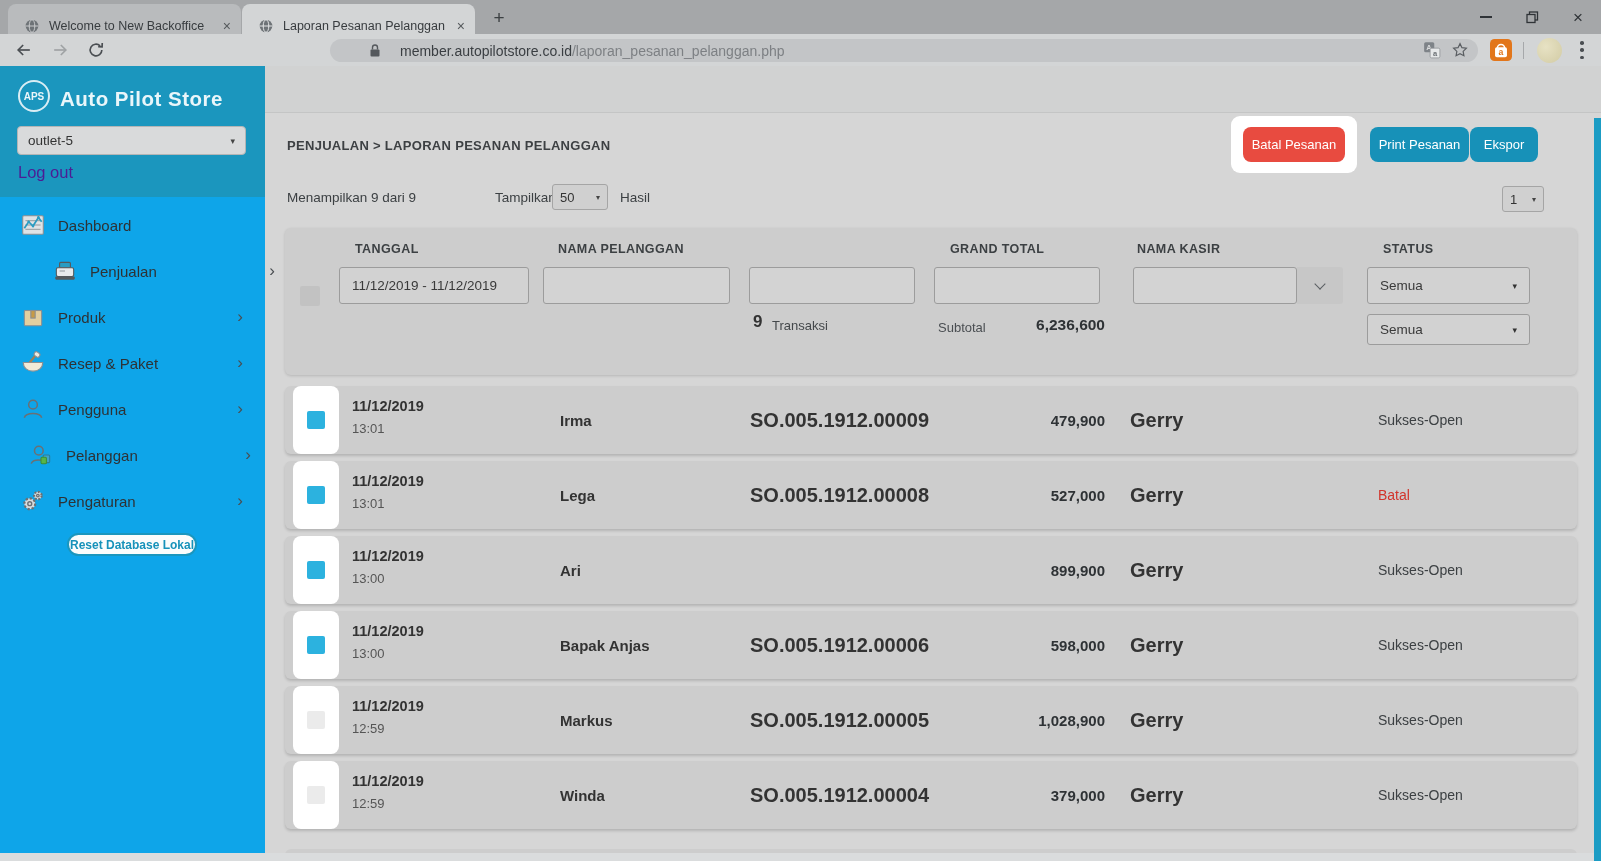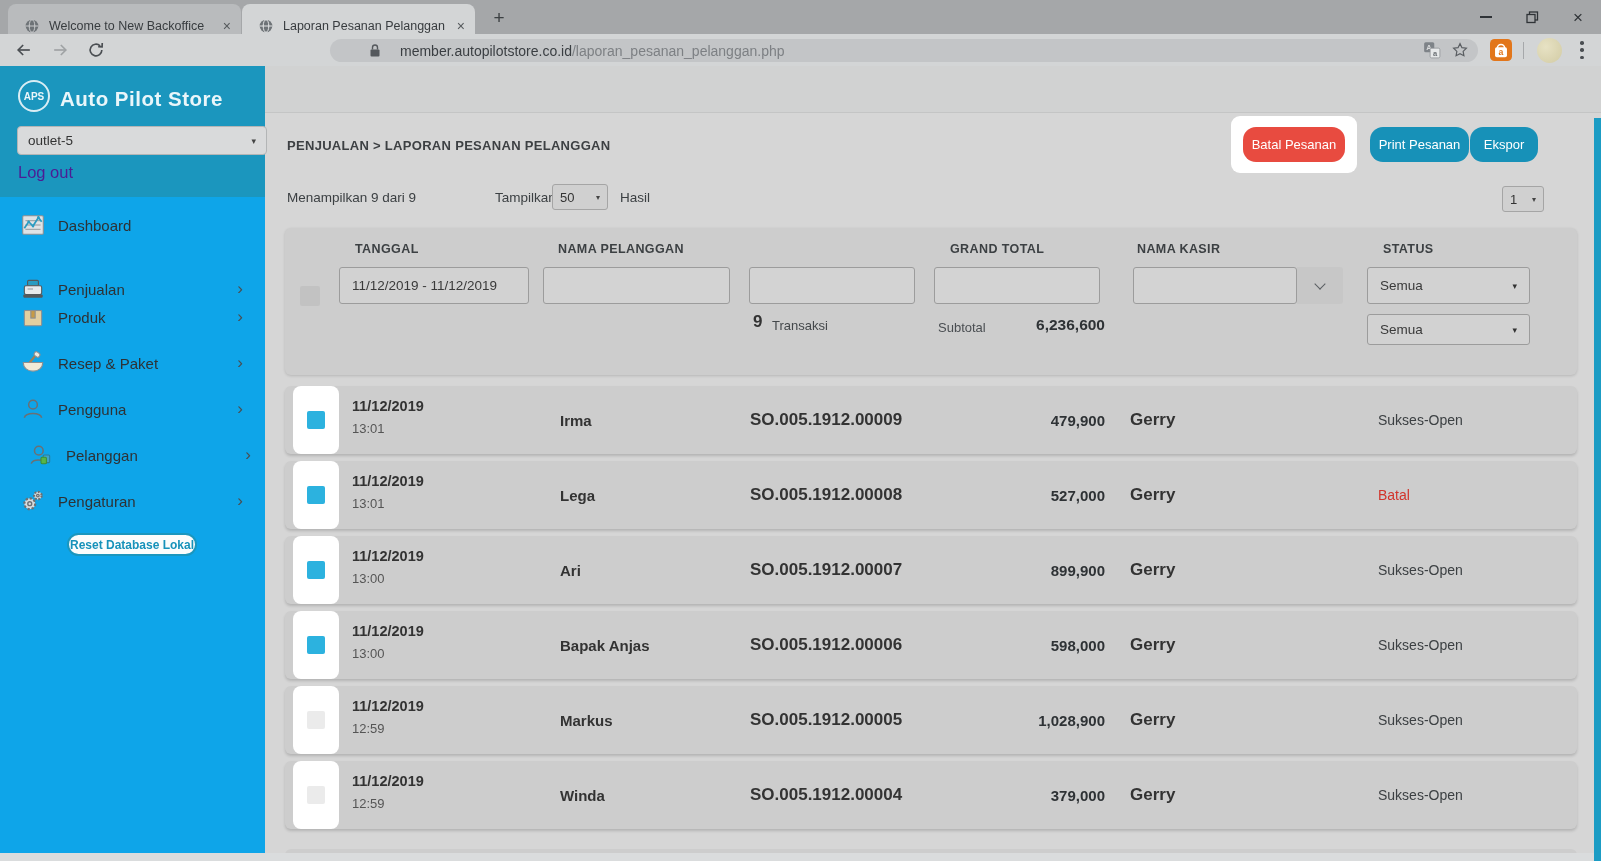--- a/index.html
+++ b/index.html
@@ -34,39 +34,39 @@
   .avatar { left:1537px; top:38px; width:25px; height:25px; border-radius:50%;
             background:radial-gradient(circle at 35% 35%, #e7e2c4, #d2cba4); }
   .dots-ico { left:1580px; top:41px; width:4px; height:18px; display:flex; flex-direction:column; justify-content:space-between; }
   .dots-ico i { width:3.5px; height:3.5px; border-radius:50%; background:#4a4e52; }
 
   
   .side-head { left:0; top:66px; width:265px; height:131px; background:#1b96be; }
   .logo-circle { left:18px; top:80px; width:32px; height:32px; border-radius:50%; border:2px solid #d9edf4;
                  color:#eaf6fa; font-size:10px; font-weight:bold; display:flex; align-items:center; justify-content:center; }
   .brand { left:60px; top:87px; font-size:20.5px; font-weight:bold; color:#eaf6fa; letter-spacing:.5px; }
-  .outlet-select { left:17px; top:126px; width:250px; height:29px; background:#d9dadb; border:1px solid #b3b5b6;
+  .outlet-select { left:17px; top:126px; width:229px; height:29px; background:#d9dadb; border:1px solid #b3b5b6;
                    border-radius:4px; display:flex; align-items:center; padding:0 10px; font-size:13.5px; color:#333; }
   .outlet-select .arrow { margin-left:auto; font-size:9px; color:#444; }
   .logout { left:18px; top:163px; font-size:16.5px; color:#4c1d95; }
   .side-menu { left:0; top:197px; width:265px; height:664px; background:#0ea5e9; }
   .menu-item { position:absolute; left:0; width:265px; height:46px; display:flex; align-items:center; }
   .menu-item .mi-icon { width:26px; height:26px; margin-left:20px; flex:0 0 auto; }
   .menu-item .mi-icon svg { width:26px; height:26px; }
   .menu-item .mi-label { margin-left:12px; font-size:15px; color:#2e3235; }
   .menu-item .mi-chev { position:absolute; right:22px; font-size:17px; color:#4a4e52; }
   .reset-btn { left:67px; top:533px; width:130px; height:23px; background:#fbfcfc; border:2px solid #1b96be;
                border-radius:12px; color:#1792ba; font-size:12px; font-weight:bold; display:flex;
                align-items:center; justify-content:center; }
 
   
   .main-band { left:265px; top:66px; width:1336px; height:47px; background:#d1d2d2; border-bottom:1px solid #c4c5c5; }
   .breadcrumb { left:287px; top:138px; font-size:13px; font-weight:bold; color:#3d4043; letter-spacing:.3px; }
   .spotlight { left:1231px; top:116px; width:126px; height:57px; background:#ffffff; border-radius:9px; }
-  .btn { height:35px; border-radius:13px; color:#fff; font-size:13px; display:flex; align-items:center; justify-content:center; }
+  .btn { height:35px; border-radius:8px; color:#fff; font-size:13px; display:flex; align-items:center; justify-content:center; }
   .btn-batal { left:1243px; top:127px; width:102px; }
   .btn-print { left:1370px; top:127px; width:99px; }
   .btn-ekspor { left:1470px; top:127px; width:68px; }
 
   .showing { left:287px; top:190px; font-size:13.5px; color:#3c4043; }
   .tampilkan-lbl { left:495px; top:190px; font-size:13.5px; color:#3c4043; }
   .mini-select { background:#d0d0d0; border:1px solid #a5a5a5; border-radius:3px; display:flex; align-items:center;
                  padding:0 7px; font-size:13px; color:#333; }
   .size-select { left:552px; top:184px; width:56px; height:26px; }
   .hasil-lbl { left:620px; top:190px; font-size:13.5px; color:#3c4043; }
@@ -91,21 +91,21 @@
   .trans-label { left:487px; top:90px; font-size:13px; color:#44484b; }
   .subtotal-lbl { left:653px; top:92px; font-size:13px; color:#4a4e52; }
   .subtotal-val { left:640px; top:88px; width:180px; text-align:right; font-size:15.5px; font-weight:bold; color:#2e3235; }
 
   .row-card { position:absolute; left:285px; width:1292px; height:68px; background:#cdcdcd; border-radius:6px;
               box-shadow:0 2px 3px rgba(0,0,0,.16); }
   .row-card .strip { position:absolute; left:8px; top:0; width:46px; height:68px; background:#fff; border-radius:8px; }
   .row-card .chk { position:absolute; left:22px; top:25px; width:18px; height:18px; border-radius:2px; }
   .chk.on { background:#2cb2df; }
   .chk.off { background:#ebebeb; }
-  .cell { position:absolute; top:0; height:68px; display:flex; align-items:center; font-size:17px; color:#333; }
+  .cell { position:absolute; top:0; height:68px; display:flex; align-items:center; font-size:20px; color:#333; }
   .c-date { left:67px; top:12px; height:auto; display:block; font-weight:bold; font-size:14.5px; color:#333; }
   .c-time { left:67px; top:35px; height:auto; display:block; font-size:13px; color:#555; font-weight:normal; }
   .c-cust { left:275px; font-weight:bold; font-size:15px; }
   .c-kontrak { left:465px; font-weight:bold; }
   .c-total { left:650px; width:170px; justify-content:flex-end; font-weight:bold; font-size:15px; color:#2e3235; }
   .c-kasir { left:845px; font-weight:bold; }
   .c-status { left:1093px; font-size:14px; font-weight:normal; color:#3c4043; }
   .c-status.red { color:#d1342b; }
 
   .partial-row { left:285px; top:849px; width:1292px; height:12px; background:#cdcdcd; border-radius:6px 6px 0 0; }
@@ -231,21 +231,21 @@
             <line x1="5" y1="8" x2="19" y2="8" stroke="#9aa0a4"></line>
             <line x1="5" y1="12" x2="19" y2="12" stroke="#9aa0a4"></line>
             <line x1="5" y1="16" x2="19" y2="16" stroke="#9aa0a4"></line>
             <polyline points="4,15 8,9 12,13 17,5 20,9" fill="none" stroke="#2a9cc2" stroke-width="1.6"></polyline>
             <circle cx="8" cy="9" r="1.2" fill="#2a9cc2"></circle>
             <circle cx="12" cy="13" r="1.2" fill="#2a9cc2"></circle>
             <circle cx="17" cy="5" r="1.2" fill="#2a9cc2"></circle>
           </svg></span>
         <span class="mi-label">Dashboard</span>
       </div>
-      <div class="menu-item" style="top: 69px;">
+      <div class="menu-item" style="top: 51px; margin-left: 32px;">
         <span class="mi-icon"><svg viewBox="0 0 24 24">
             <rect x="7" y="4" width="10" height="5" rx="1" fill="#2a9cc2" stroke="#55595c"></rect>
             <rect x="4" y="9" width="16" height="8" rx="1.5" fill="#e8eaec" stroke="#55595c"></rect>
             <rect x="3" y="17" width="18" height="3" rx="1" fill="#55595c"></rect>
             <line x1="7" y1="12" x2="12" y2="12" stroke="#9aa0a4"></line>
           </svg></span>
         <span class="mi-label">Penjualan</span>
         <span class="mi-chev">›</span>
       </div>
       <div class="menu-item" style="top: 97px;">
@@ -376,21 +376,20 @@
         <div class="cell c-total">527,000</div>
         <div class="cell c-kasir">Gerry</div>
         <div class="cell c-status red">Batal</div>
       </div>
       <div class="row-card" style="top: 536px;">
         <div class="strip"></div>
         <div class="chk on"></div>
         <div class="c-date abs2" style="position: absolute;">11/12/2019</div>
         <div class="c-time" style="position: absolute;">13:00</div>
         <div class="cell c-cust">Ari</div>
-        <div class="cell c-kontrak">SO.005.1912.00007</div>
         <div class="cell c-total">899,900</div>
         <div class="cell c-kasir">Gerry</div>
         <div class="cell c-status">Sukses-Open</div>
       </div>
       <div class="row-card" style="top: 611px;">
         <div class="strip"></div>
         <div class="chk on"></div>
         <div class="c-date abs2" style="position: absolute;">11/12/2019</div>
         <div class="c-time" style="position: absolute;">13:00</div>
         <div class="cell c-cust">Bapak Anjas</div>

